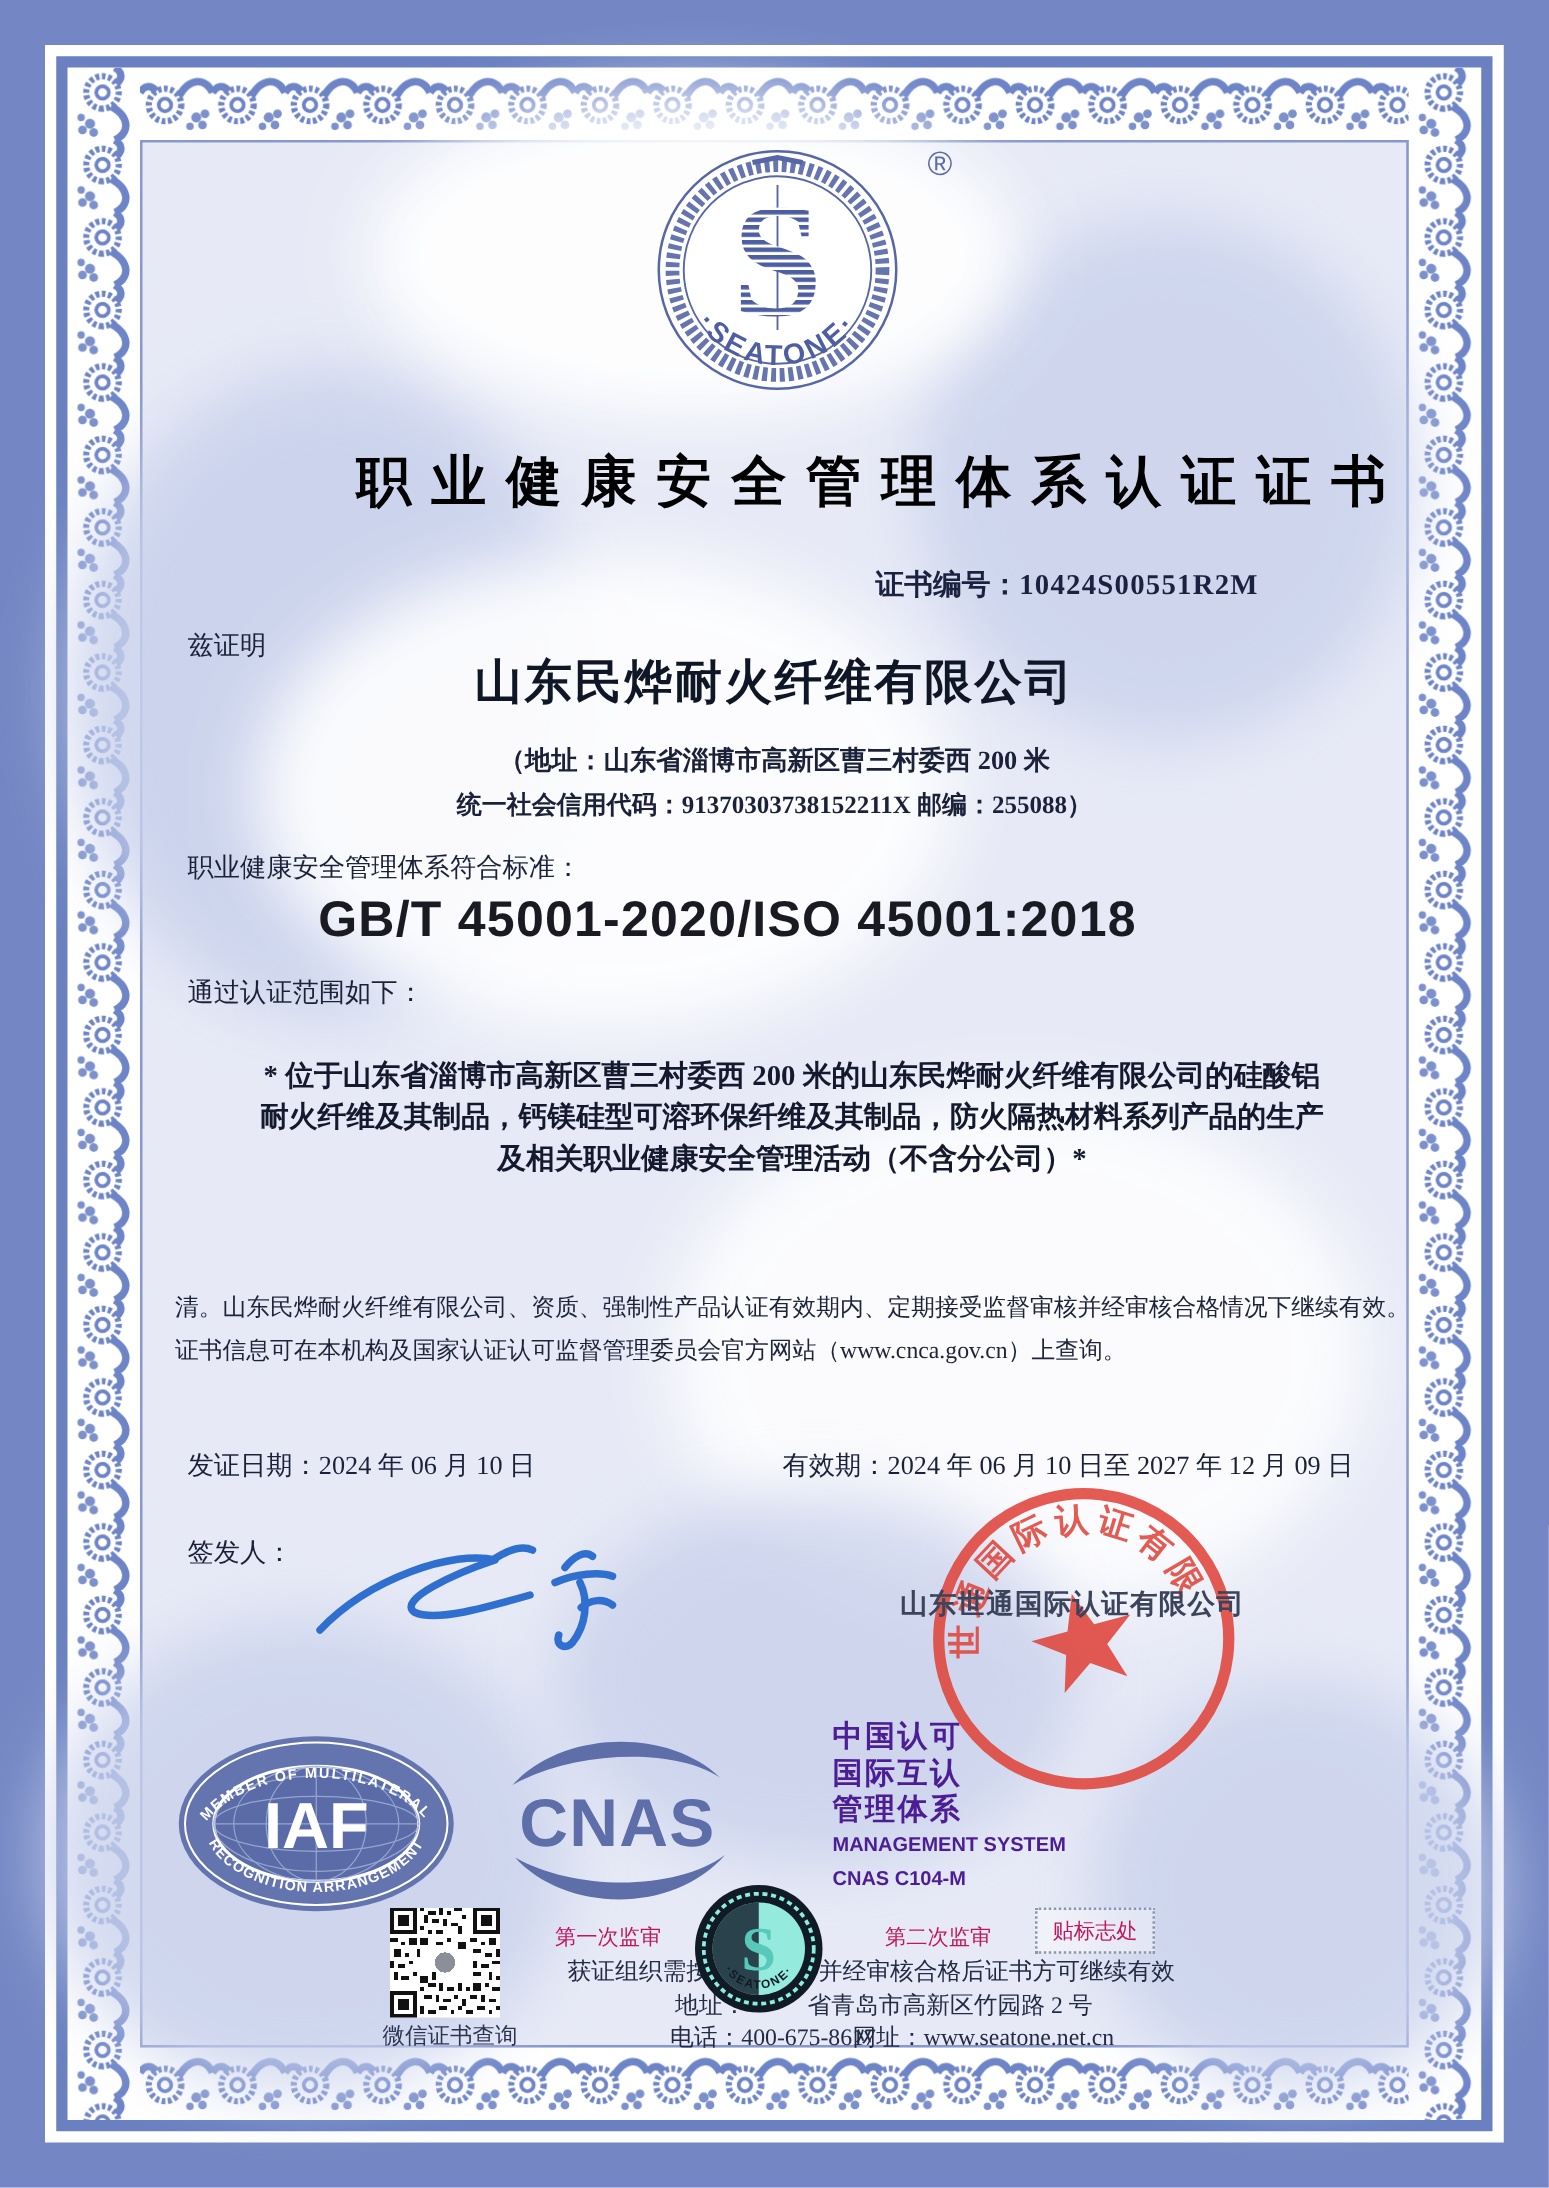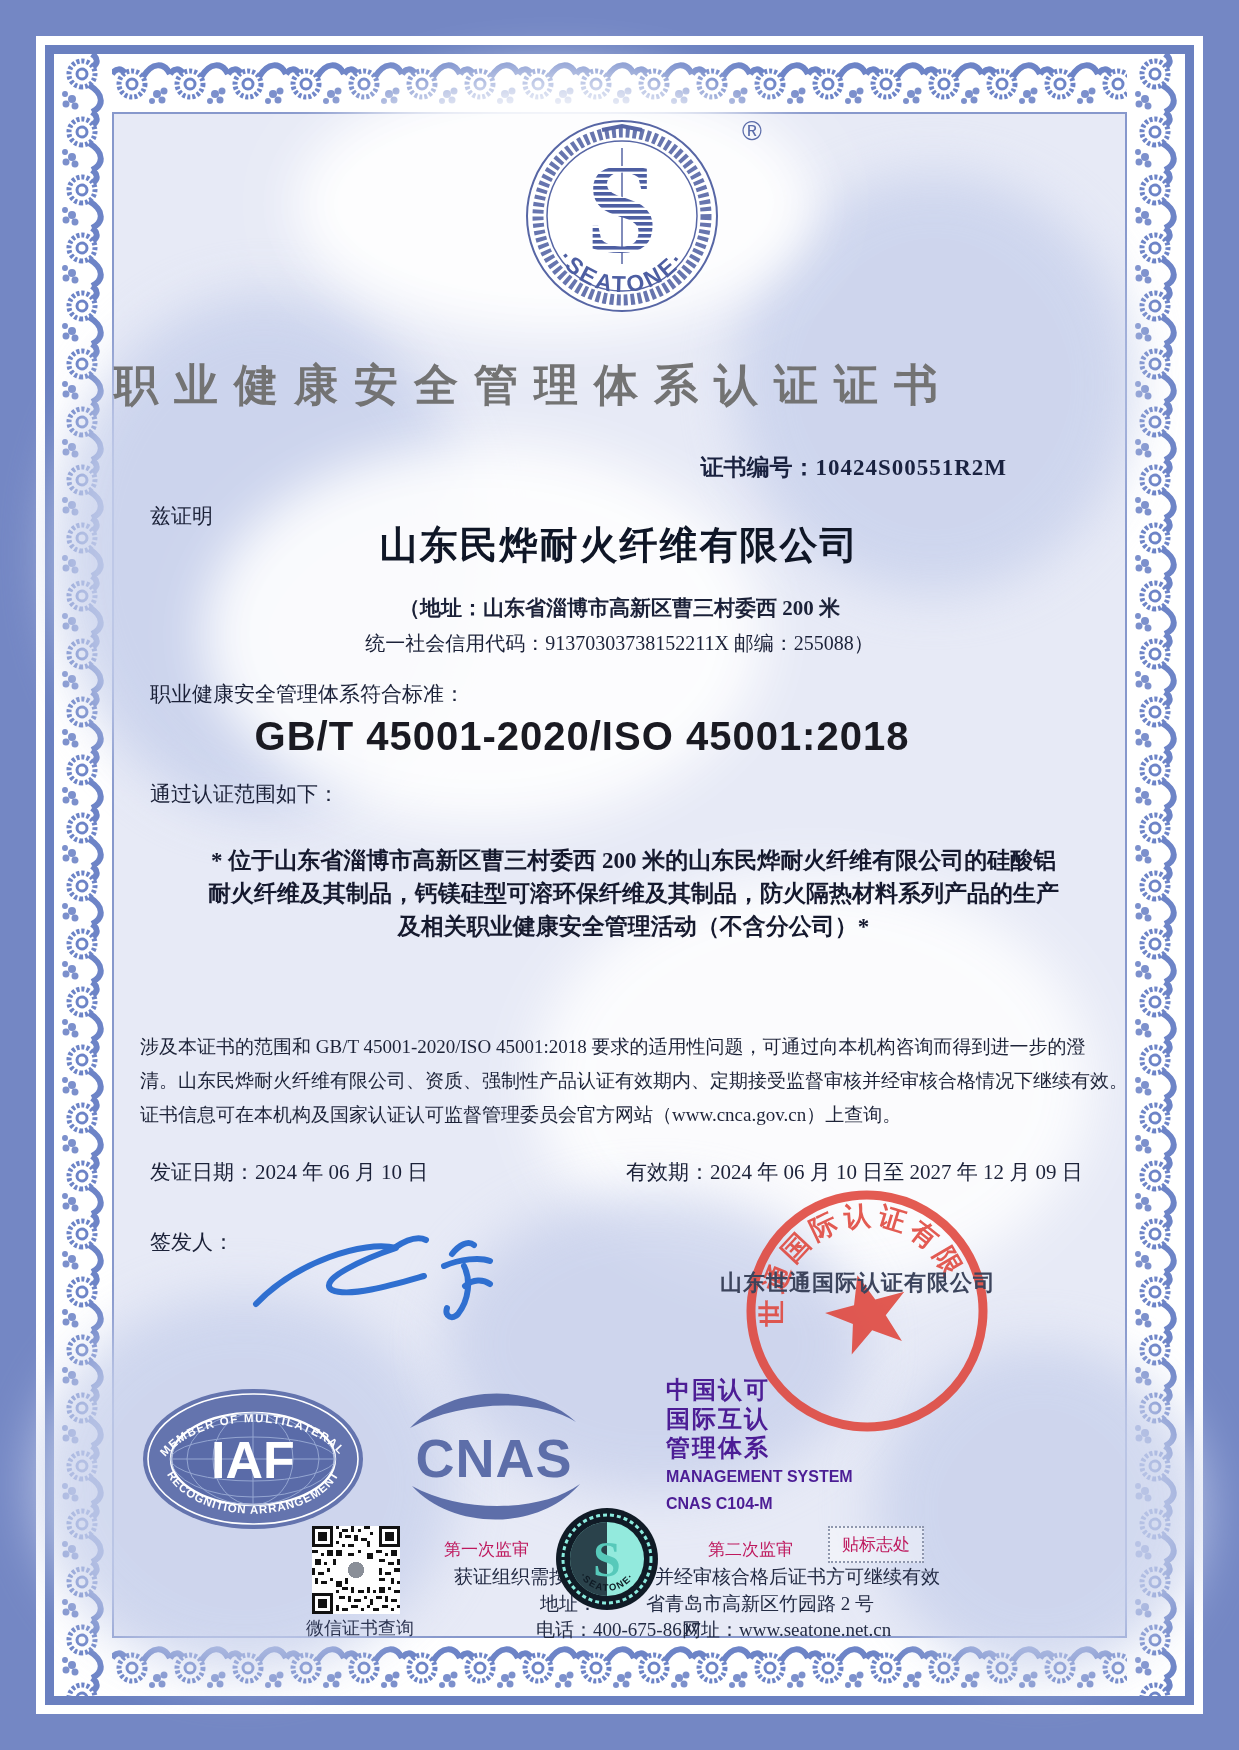--- a/index.html
+++ b/index.html
@@ -8,29 +8,29 @@
   .page{position:absolute;inset:0;}
   .band-white{position:absolute;inset:36px;background:#ffffff;}
   .band-line{position:absolute;inset:45px;background:#6a80c0;}
   .band-pattern{position:absolute;inset:54px;background:#ffffff;}
   .strip{position:absolute;}
   .content{position:absolute;inset:112px;background:#e7eaf6;border:2px solid #8798cc;box-sizing:border-box;}
   .blob{position:absolute;border-radius:50%;filter:blur(26px);}
   .abs{position:absolute;}
   .cn{color:#1b2138;}
   .nowrap{white-space:nowrap;}
-  .title{left:0;right:0;top:242px;text-align:left;font-size:44px;font-weight:bold;
-         letter-spacing:16px;color:#737373;}
+  .title{left:0;right:0;top:242px;text-align:right;font-size:44px;font-weight:bold;
+         letter-spacing:16px;color:#000000;}
   .certno{top:338px;right:118px;font-size:23px;font-weight:bold;color:#1a2240;}
   .certno .num{font-family:"Liberation Serif",serif;letter-spacing:1px;}
   .intro{left:36px;top:388px;font-size:21px;}
   .company{left:0;right:0;top:406px;text-align:center;font-size:38px;font-weight:bold;
            color:#0f1626;letter-spacing:2px;}
   .addr1{left:0;right:0;top:480px;text-align:center;font-size:21px;font-weight:600;}
-  .addr2{left:0;right:0;top:516px;text-align:center;font-size:20px;font-weight:400;}
+  .addr2{left:0;right:0;top:516px;text-align:center;font-size:20px;font-weight:700;}
   .stdlabel{left:36px;top:566px;font-size:21px;}
   .standard{left:0;right:75px;top:600px;text-align:center;font-size:40px;font-weight:600;
             color:#1a1a22;font-family:"Liberation Sans","DejaVu Sans",sans-serif;letter-spacing:1px;}
   .scopelabel{left:36px;top:666px;font-size:21px;}
   .scope{left:0;right:0;top:730px;text-align:center;font-size:23px;font-weight:bold;
          line-height:33px;color:#15192e;padding-left:28px;}
   .disclaimer{left:26px;top:916px;font-size:19px;line-height:34px;color:#1d2338;}
   .dates{top:1044px;left:0;right:0;font-size:21px;}
   .issue{position:absolute;left:36px;top:0;}
   .valid{position:absolute;left:512px;top:0;}
@@ -149,21 +149,20 @@
     <div class="abs standard">GB/T 45001-2020/ISO 45001:2018</div>
 
     <div class="abs scopelabel cn">通过认证范围如下：</div>
     <div class="abs scope">
       <div class="nowrap">* 位于山东省淄博市高新区曹三村委西 200 米的山东民烨耐火纤维有限公司的硅酸铝</div>
       <div class="nowrap">耐火纤维及其制品，钙镁硅型可溶环保纤维及其制品，防火隔热材料系列产品的生产</div>
       <div class="nowrap">及相关职业健康安全管理活动（不含分公司）*</div>
     </div>
 
     <div class="abs disclaimer">
-      <div class="nowrap">涉及本证书的范围和 GB/T 45001-2020/ISO 45001:2018 要求的适用性问题，可通过向本机构咨询而得到进一步的澄</div>
       <div class="nowrap">清。山东民烨耐火纤维有限公司、资质、强制性产品认证有效期内、定期接受监督审核并经审核合格情况下继续有效。</div>
       <div class="nowrap">证书信息可在本机构及国家认证认可监督管理委员会官方网站（www.cnca.gov.cn）上查询。</div>
     </div>
 
     <div class="abs dates">
       <span class="issue cn nowrap">发证日期：2024 年 06 月 10 日</span>
       <span class="valid cn nowrap">有效期：2024 年 06 月 10 日至 2027 年 12 月 09 日</span>
     </div>
 
     <div class="abs issuer cn">签发人：</div>

